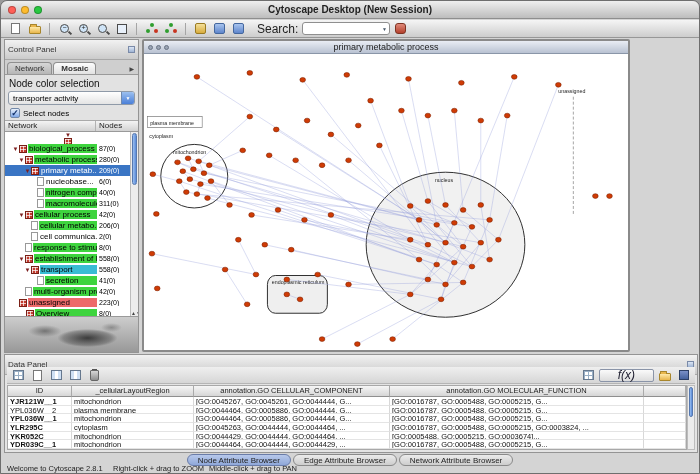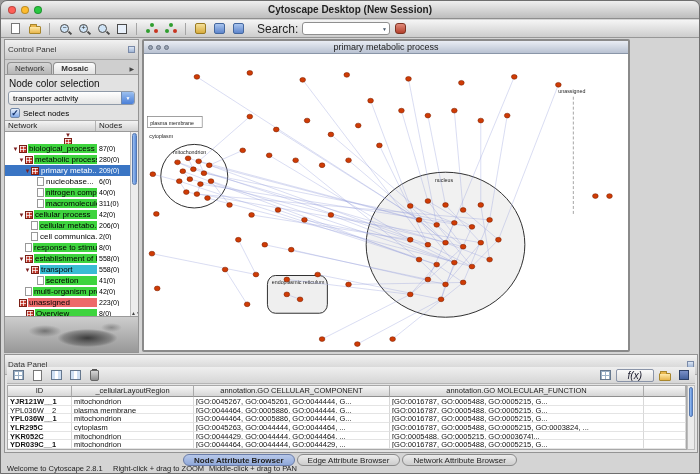--- a/index.html
+++ b/index.html
@@ -87,31 +87,31 @@
   .net-canvas{position:absolute;top:14px;left:0;right:0;bottom:0;background:#fff;overflow:hidden;}
   .net-canvas svg{width:100%;height:100%;display:block;}
   .rlabel{font-size:6px;fill:#222;font-family:"Liberation Sans",sans-serif;}
   #edges line{stroke:#97a0dc;stroke-width:0.7;opacity:0.55;}
   #nodesg ellipse{fill:#cf3b05;stroke:#7e2303;stroke-width:0.6;}
 
   
   .data-panel{position:absolute;left:3px;top:353px;width:694px;height:99px;border:1px solid #949494;background:#e4e4e4;}
   .dp-toolbar{position:absolute;left:2px;top:12px;right:2px;height:17px;display:flex;align-items:center;gap:2px;background:linear-gradient(#efefef,#d6d6d6);border-bottom:1px solid #b5b5b5;padding:0 3px;}
   .dp-spacer{flex:1;}
-  .fx{font-size:10px;font-style:italic;border:1px solid #8a94a8;border-radius:2px;background:linear-gradient(#fafafa,#dcdcdc);padding:0 11px;height:13px;display:flex;align-items:center;color:#223;}
+  .fx{font-size:12px;font-style:italic;border:1px solid #8a94a8;border-radius:2px;background:linear-gradient(#fafafa,#dcdcdc);padding:0 18px;height:13px;display:flex;align-items:center;color:#223;}
   .attr-table{position:absolute;left:2px;top:30px;right:10px;bottom:2px;background:#fff;border:1px solid #a8a8a8;display:grid;grid-template-rows:11px repeat(6,1fr);font-size:7.5px;overflow:hidden;}
   .attr-table .th{background:linear-gradient(#f6f6f6,#d6d6d6);border-right:1px solid #aaa;border-bottom:1px solid #8f8f8f;padding:0 2px;white-space:nowrap;overflow:hidden;color:#222;text-align:center;line-height:10px;}
   .attr-table .td{border-right:1px solid #d8d8d8;border-bottom:1px solid #e4e4e4;padding:0 2px;white-space:nowrap;overflow:hidden;color:#111;line-height:9px;}
   .dp-scroll{position:absolute;right:2px;top:30px;bottom:2px;width:8px;background:#ececec;border:1px solid #bcbcbc;}
   .dp-thumb{position:absolute;left:1px;right:1px;top:1px;height:30px;border-radius:3px;background:linear-gradient(90deg,#9cc0f0,#5a8ad8);border:1px solid #5578b0;}
 
   
   .browser-tabs{position:absolute;left:0;right:0;top:453px;height:12px;display:flex;justify-content:center;gap:2px;}
   .btab{font-size:8px;padding:0 10px;border:1px solid #8a8a8a;background:linear-gradient(#ebebeb,#cdcdcd);border-radius:6px;color:#222;display:flex;align-items:center;height:12px;}
-  .btab.active{background:linear-gradient(#b7c8ea,#8fa8da);border-color:#6a7ca8;font-weight:bold;}
+  .btab.active{background:linear-gradient(#b7c8ea,#8fa8da);border-color:#6a7ca8;font-weight:normal;}
   .statusbar{position:absolute;left:0;right:0;bottom:0;height:9px;font-size:7.5px;color:#222;}
   .statusbar span{position:absolute;top:0;white-space:nowrap;}
 </style>
 </head>
 <body>
 
 <div class="app">
 
   <div class="titlebar">
     <div class="lights">

